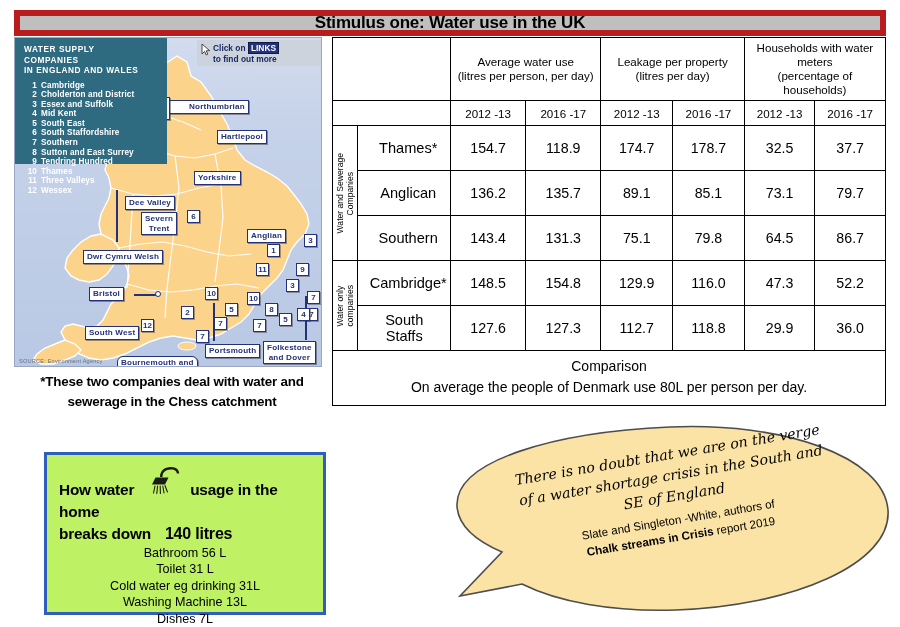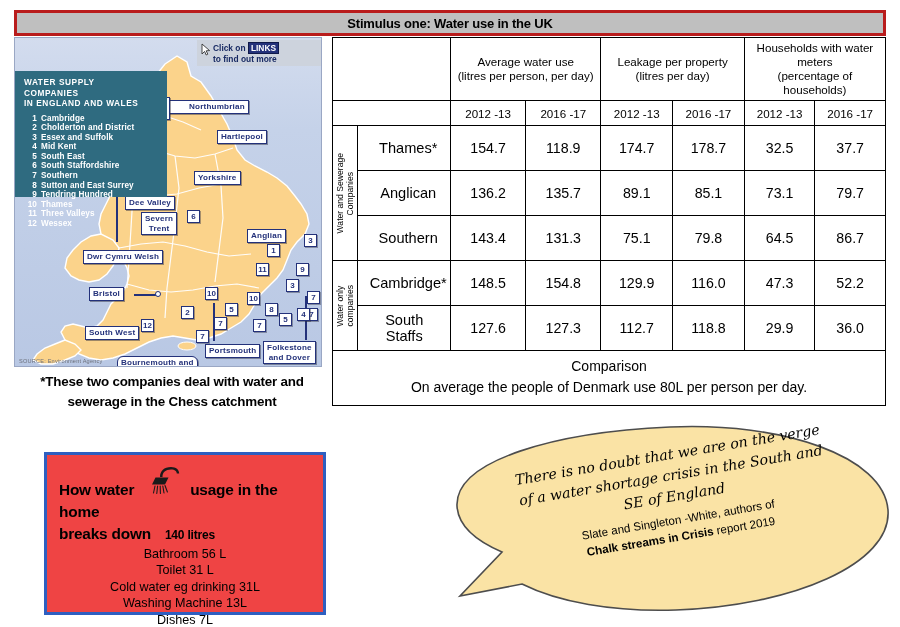--- a/index.html
+++ b/index.html
@@ -16,26 +16,26 @@
     color: #000000;
     overflow: hidden;
   }
 
   
   #title-bar {
     position: absolute;
     left: 14px; top: 10px;
     width: 872px; height: 26px;
     background: #bfbfbf;
-    border: 3px solid #b91c1c;
+    border: 6px solid #b91c1c;
     box-sizing: border-box;
     display: flex;
     align-items: center;
     justify-content: center;
-    font-size: 13px;
+    font-size: 17px;
     font-weight: bold;
     letter-spacing: -0.2px;
   }
 
   
   #map-panel {
     position: absolute;
     left: 14px; top: 37px;
     width: 308px; height: 330px;
     box-sizing: border-box;
@@ -45,21 +45,20 @@
   }
   #map-legend-box {
     position: absolute;
     left: 0px; top: 0px;
     width: 152px; height: 126px;
     background: #2f6b80;
     color: #ffffff;
     box-sizing: border-box;
     padding: 6px 20px 0 9px;
     z-index: 6;
-    margin-top: 33px;
   }
   #map-legend-title {
     font-size: 8.3px;
     font-weight: bold;
     letter-spacing: 0.55px;
     line-height: 10.5px;
     white-space: pre-line;
     margin-bottom: 5px;
   }
   .legend-row {
@@ -228,40 +227,40 @@
     padding: 5px 4px 7px !important;
     white-space: pre-line;
   }
 
   
   #breakdown-box {
     position: absolute;
     left: 44px; top: 452px;
     width: 282px; height: 163px;
     box-sizing: border-box;
-    background: #ef4444;
+    background: #bef264;
     border: 3px solid #2e5fc0;
     padding: 10px 12px 0;
   }
   #breakdown-head {
     position: relative;
     font-size: 15.4px;
     font-weight: bold;
     line-height: 22px;
     letter-spacing: -0.2px;
     padding-top: 14px;
   }
   #shower-icon {
     position: absolute;
     left: 92px; top: 0px;
     width: 32px; height: 30px;
   }
   #breakdown-line1 { display: block; }
   #breakdown-line2 { display: block; }
-  #breakdown-line2 .litres { margin-left: 14px; font-size: 12px; margin-top: 24px; }
+  #breakdown-line2 .litres { margin-left: 14px; font-size: 16px; margin-top: 24px; }
   .breakdown-item {
     text-align: center;
     font-size: 12.6px;
     line-height: 16.4px;
   }
 
   
   #speech-bubble {
     position: absolute;
     left: 452px; top: 424px;

